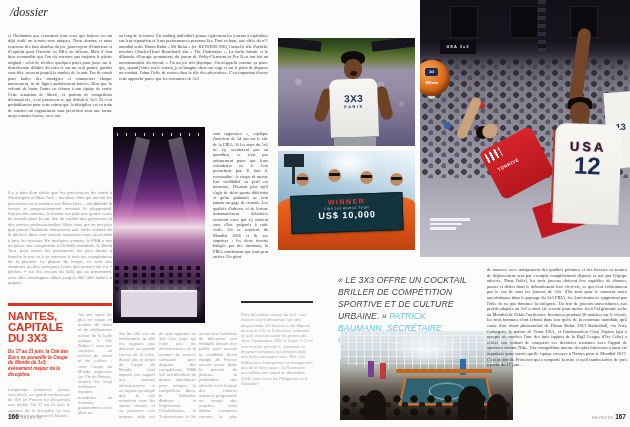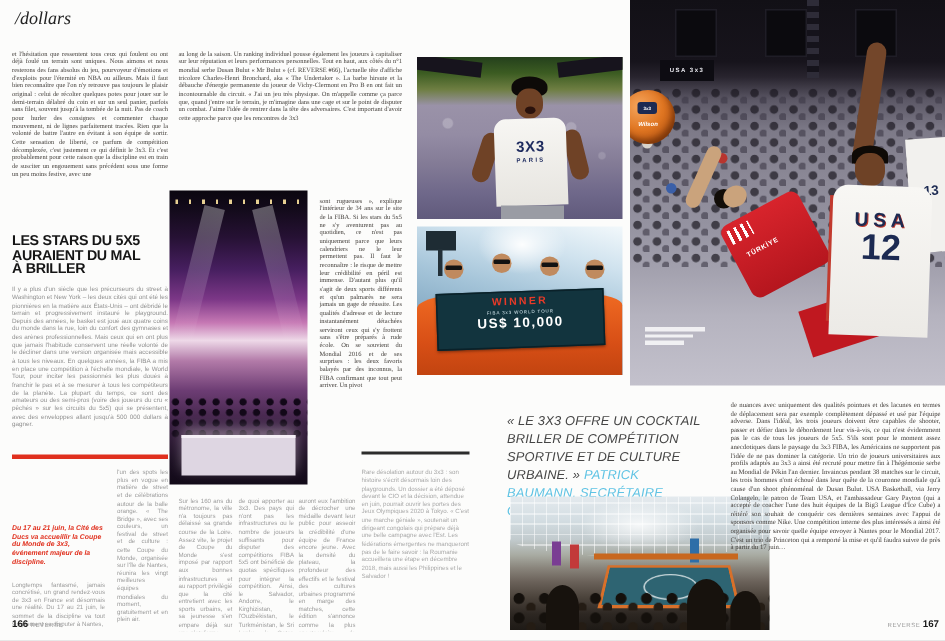--- a/index.html
+++ b/index.html
@@ -155,34 +155,34 @@
     radial-gradient(circle at 14px 11px,#241c14 3px,transparent 3.5px);background-size:17px 13px;}
   .pm-sil{bottom:0;border-radius:50% 50% 0 0;background:#17120d;}
   .pm-s1{left:24px;width:22px;height:30px;} .pm-s2{left:118px;width:26px;height:34px;}
   .pm-s3{right:6px;width:20px;height:26px;}
 </style>
 </head>
 <body>
 
 <div class="spread">
 
-  <div class="dossier">/dollars</div>
+  <div class="dossier">/dossier</div>
 
   <div class="serifcol" style="left:8px;top:33px;width:104px;height:124px;">et l'hésitation que ressentent tous ceux qui foulent ou ont déjà foulé un terrain sont uniques. Nous aimons et nous resterons des fans absolus du jeu, pourvoyeur d'émotions et d'exploits pour l'éternité en NBA ou ailleurs. Mais il faut bien reconnaître que l'on n'y retrouve pas toujours le plaisir original : celui de récolter quelques potes pour jouer sur le demi-terrain délabré du coin et sur un seul panier, parfois sans filet, souvent jusqu'à la tombée de la nuit. Pas de coach pour hurler des consignes et commenter chaque mouvement, ni de lignes parfaitement tracées. Rien que la volonté de battre l'autre en évitant à son équipe de sortir. Cette sensation de liberté, ce parfum de compétition décomplexée, c'est justement ce qui définit le 3x3. Et c'est probablement pour cette raison que la discipline est en train de susciter un engouement sans précédent sous une forme un peu moins festive, avec une</div>
   <div class="serifcol" style="left:119px;top:33px;width:149px;height:95px;">au long de la saison. Un ranking individuel pousse également les joueurs à capitaliser sur leur réputation et leurs performances personnelles. Tout en haut, aux côtés du n°1 mondial serbe Dusan Bulut « Mr Bulut » (cf. REVERSE #66), l'actuelle tête d'affiche tricolore Charles-Henri Bronchard, aka « The Undertaker ». La barbe hirsute et la débauche d'énergie permanente du joueur de Vichy-Clermont en Pro B en ont fait un incontournable du circuit. « J'ai un jeu très physique. On m'appelle comme ça parce que, quand j'entre sur le terrain, je m'imagine dans une cage et sur le point de disputer un combat. J'aime l'idée de rentrer dans la tête des adversaires. C'est important d'avoir cette approche parce que les rencontres de 3x3</div>
   <div class="serifcol" style="left:213px;top:131px;width:55px;height:160px;">sont rugueuses », explique l'intérieur de 34 ans sur le site de la FIBA. Si les stars du 5x5 ne s'y aventurent pas au quotidien, ce n'est pas uniquement parce que leurs calendriers ne le leur permettent pas. Il faut le reconnaître : le risque de mettre leur crédibilité en péril est immense. D'autant plus qu'il s'agit de deux sports différents et qu'un palmarès ne sera jamais un gage de réussite. Les qualités d'adresse et de lecture instantanément détachées serviront ceux qui s'y frottent sans s'être préparés à rude école. On se souvient du Mondial 2016 et de ses surprises : les deux favoris balayés par des inconnus, la FIBA confirmant que tout peut arriver. Un pivot</div>
 
-  <div class="stars-title">
-    <div>LES STARS DU 5X5</div>
-    <div>AURAIENT DU MAL</div>
-    <div>À BRILLER</div>
-  </div>
   <div class="serifcol stars-body">Il y a plus d'un siècle que les précurseurs du street à Washington et New York – les deux cités qui ont été les pionnières en la matière aux États-Unis – ont débridé le terrain et progressivement instauré le playground. Depuis des années, le basket est joué aux quatre coins du monde dans la rue, loin du confort des gymnases et des arènes professionnelles. Mais ceux qui en ont plus que jamais l'habitude conservent une réelle volonté de le décliner dans une version organisée mais accessible à tous les niveaux. En quelques années, la FIBA a mis en place une compétition à l'échelle mondiale, le World Tour, pour inciter les passionnés les plus doués à franchir le pas et à se mesurer à tous les compétiteurs de la planète. La plupart du temps, ce sont des amateurs ou des semi-pros (voire des joueurs du cru « pêchés » sur les circuits du 5x5) qui se présentent, avec des enveloppes allant jusqu'à 500 000 dollars à gagner.</div>
 
   <div class="rule-red"></div>
+  <div class="nantes-title">
+    <div>NANTES,</div>
+    <div>CAPITALE</div>
+    <div>DU 3X3</div>
+  </div>
   <div class="nantes-intro">Du 17 au 21 juin, la Cité des Ducs va accueillir la Coupe du Monde de 3x3, événement majeur de la discipline.</div>
   <div class="graycol" style="left:8px;top:387px;width:62px;height:33px;">Longtemps fantasmé, jamais concrétisé, un grand rendez-vous de 3x3 en France est désormais une réalité. Du 17 au 21 juin, le sommet de la discipline va tout simplement se disputer à Nantes,</div>
   <div class="graycol" style="left:78px;top:312px;width:34px;height:108px;">l'un des spots les plus en vogue en matière de street et de célébrations autour de la balle orange. « The Bridge », avec ses couleurs, un festival de street et de culture : cette Coupe du Monde, organisée sur l'île de Nantes, réunira les vingt meilleures équipes mondiales du moment, gratuitement et en plein air.</div>
   <div class="graycol" style="left:119px;top:331px;width:36px;height:90px;">Sur les 160 ans du métronome, la ville n'a toujours pas délaissé sa grande course de la Loire. Assez vite, le projet de Coupe du Monde s'est imposé par rapport aux bonnes infrastructures et au rapport privilégié que la cité entretient avec les sports urbains, et sa jeunesse s'en empare déjà sur une plateforme</div>
   <div class="graycol" style="left:159px;top:331px;width:37px;height:90px;">de quoi apporter au 3x3. Des pays qui n'ont pas les infrastructures ou le nombre de joueurs suffisants pour disputer des compétitions FIBA 5x5 ont bénéficié de quotas spécifiques pour intégrer la compétition. Ainsi, le Salvador, Andorre, le Kirghizistan, l'Ouzbékistan, le Turkménistan, le Sri Lanka, le Qatar, l'Indonésie ou encore le Bahreïn présenteront tous une équipe. Battus en phase de poule du dernier Euro, les Bleus</div>
   <div class="graycol" style="left:199px;top:331px;width:38px;height:90px;">auront eux l'ambition de décrocher une médaille devant leur public pour asseoir la crédibilité d'une équipe de France encore jeune. Avec la densité du plateau, la profondeur des effectifs et le festival des cultures urbaines programmé en marge des matches, cette édition s'annonce comme la plus spectaculaire de l'histoire. À suivre…</div>
 
   <div class="divider-dark"></div>
   <div class="graycol caption-note">Rare désolation autour du 3x3 : son histoire s'écrit désormais loin des playgrounds. Un dossier a été déposé devant le CIO et la décision, attendue en juin, pourrait ouvrir les portes des Jeux Olympiques 2020 à Tokyo. « C'est une marche géniale », soutenait un dirigeant congolais qui prépare déjà une belle campagne avec l'Est. Les fédérations émergentes ne manqueront pas de le faire savoir : la Roumanie accueillera une étape en décembre 2018, mais aussi les Philippines et le Salvador !</div>
 

